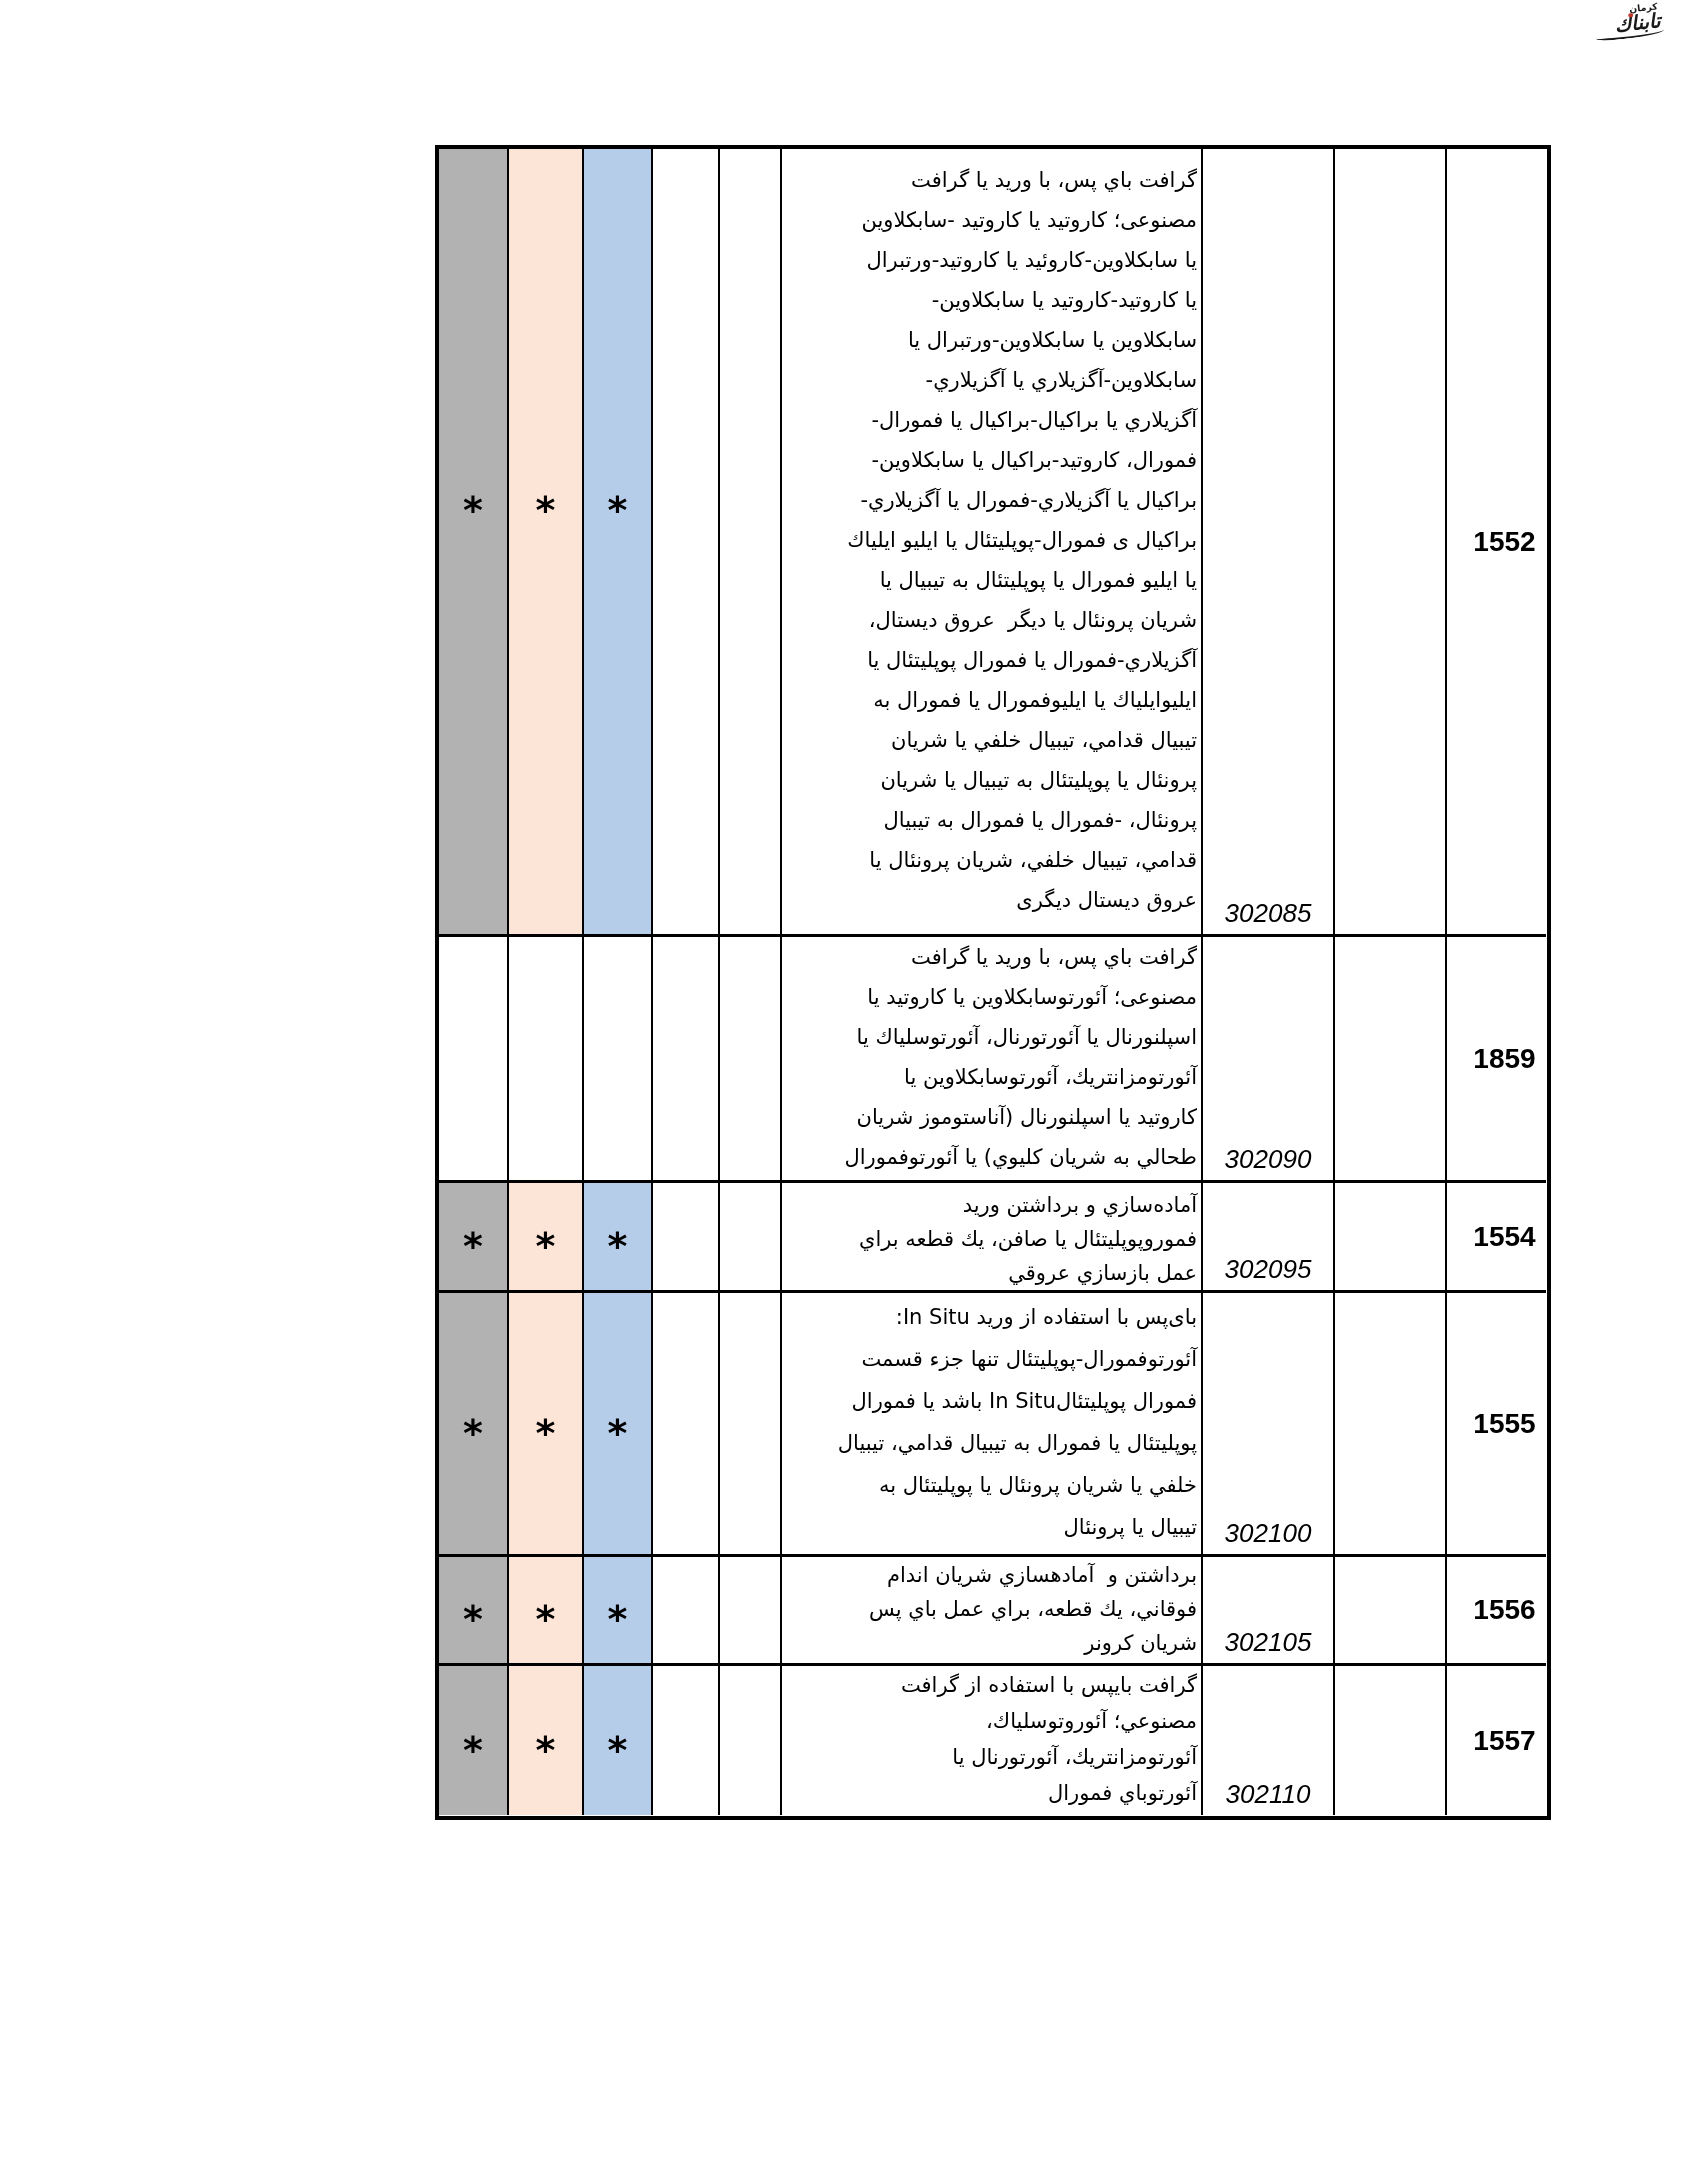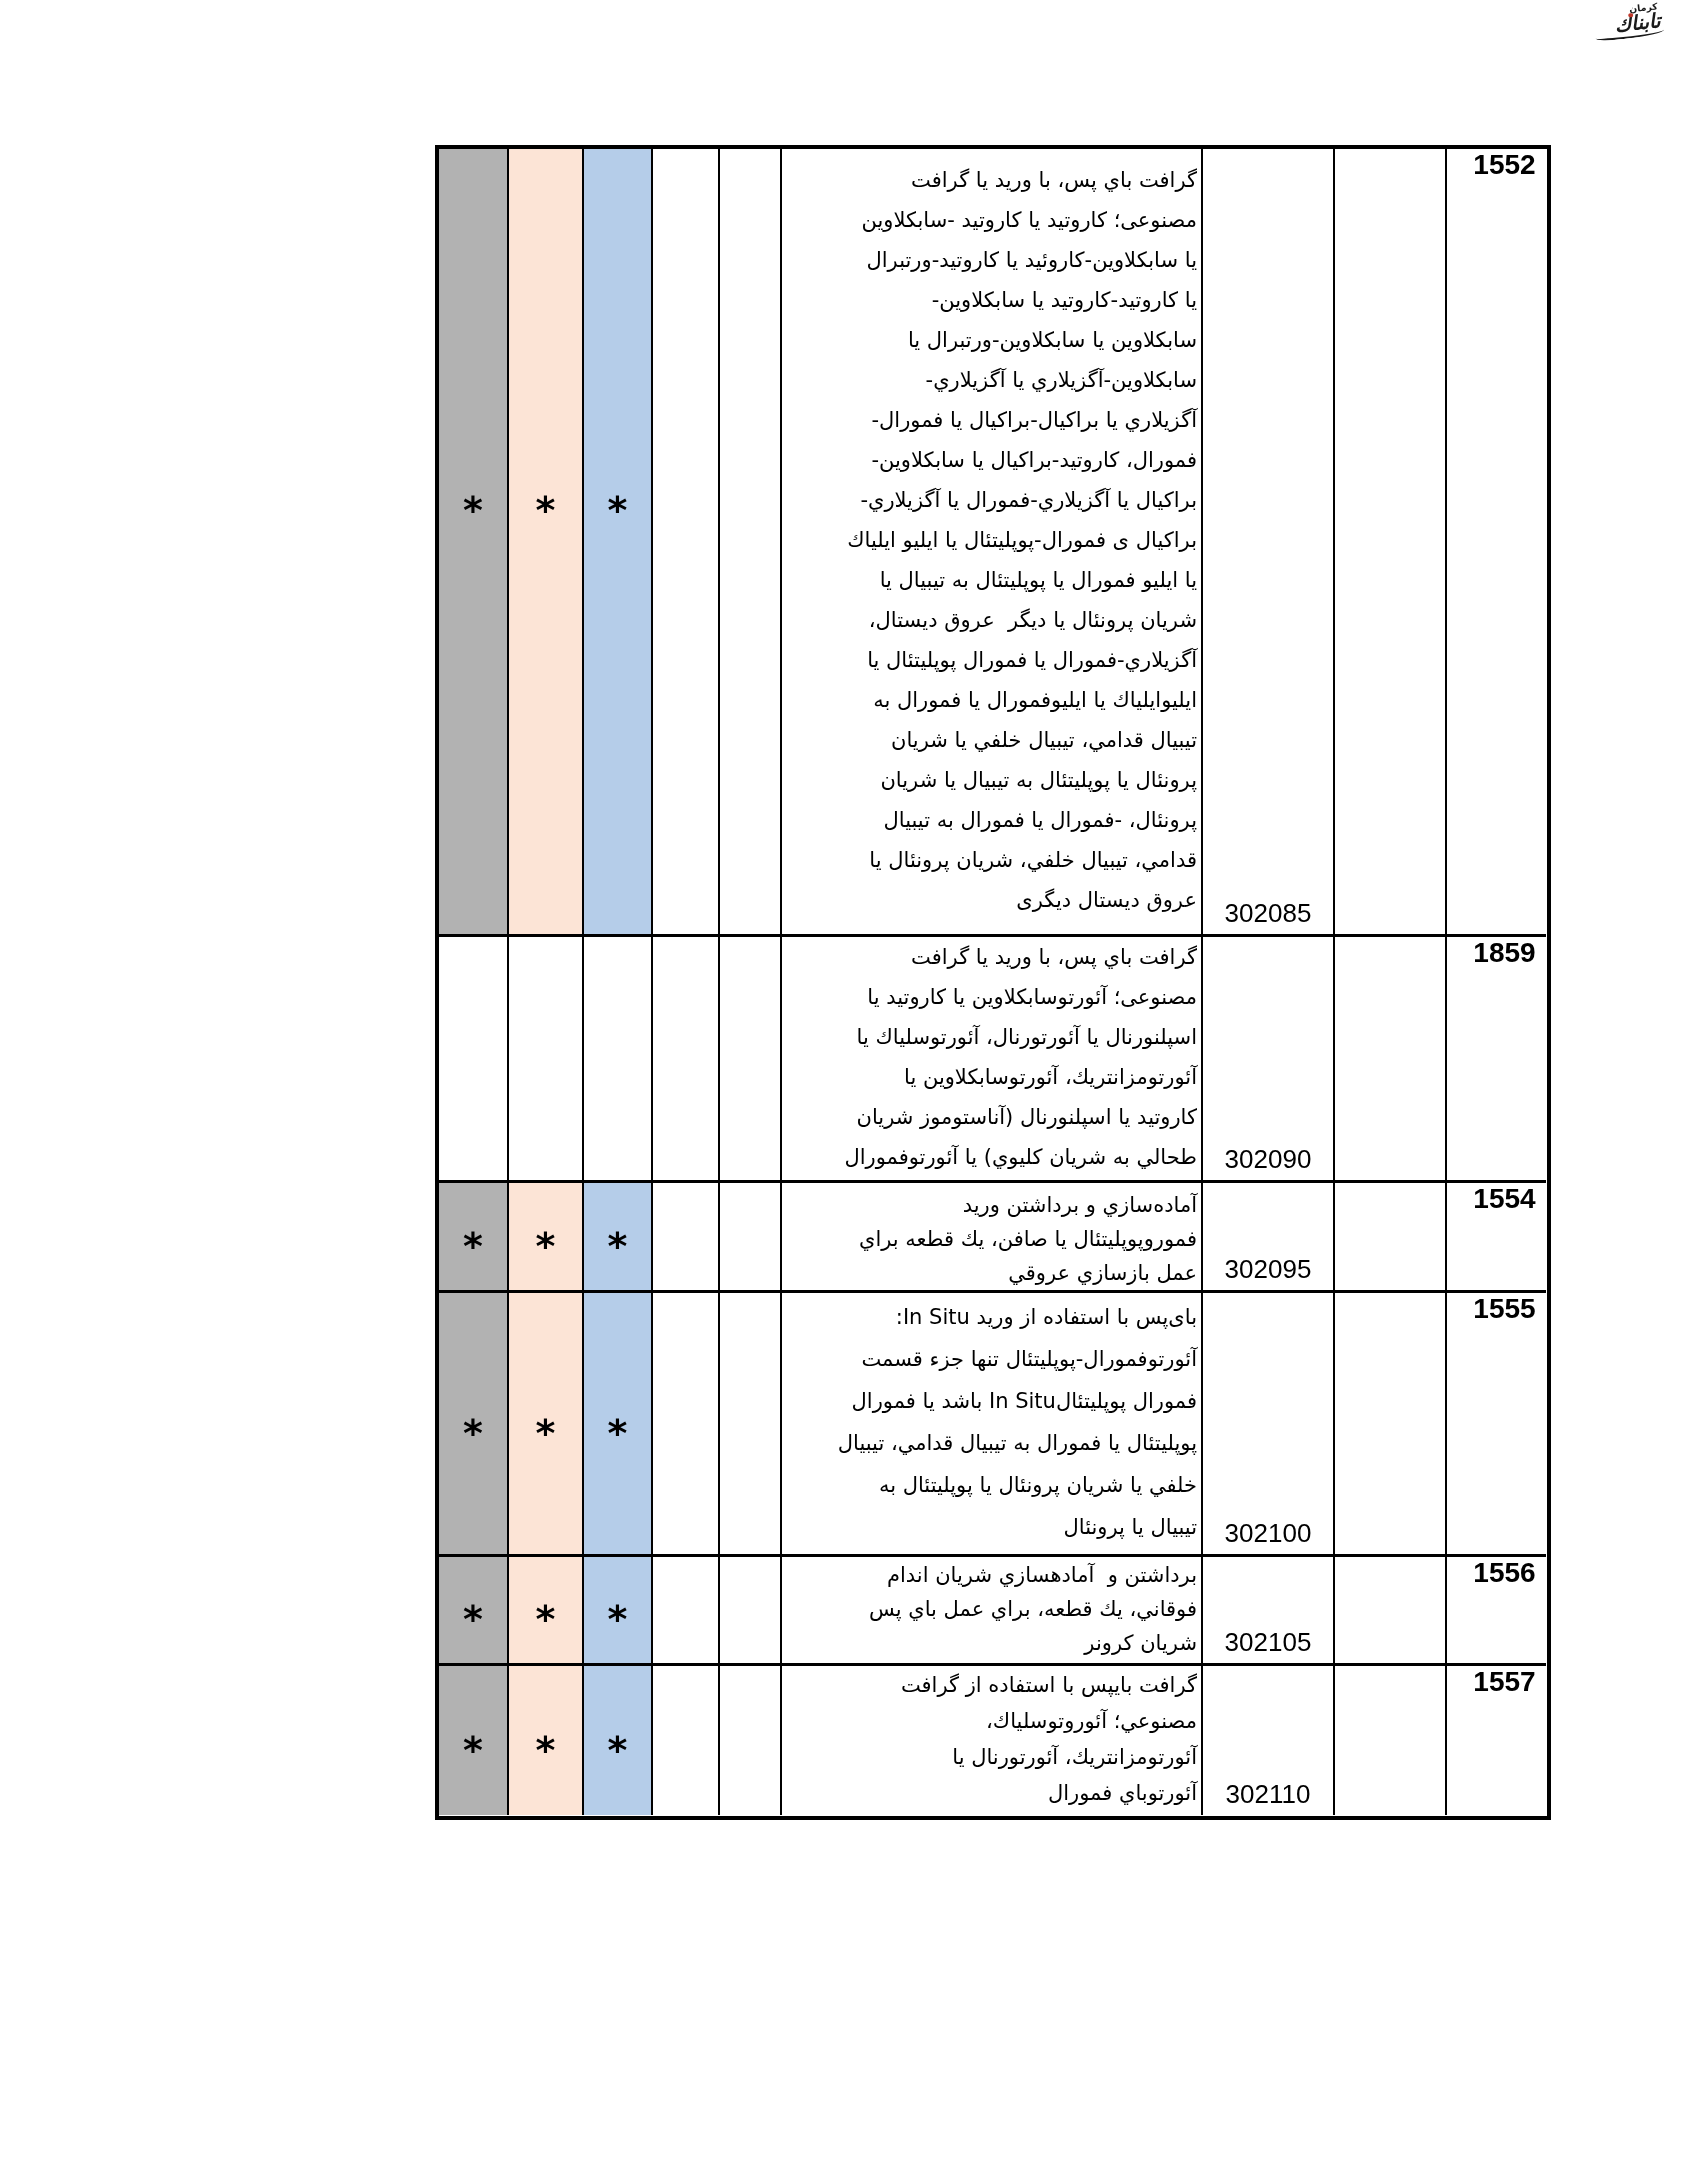--- a/index.html
+++ b/index.html
@@ -87,29 +87,30 @@
   .r1 .desc span{line-height:40px;}
   .r2 .desc span{line-height:34px;margin-top:8px;}
   .r3 .desc span{line-height:42px;}
   .r4 .desc span{line-height:34px;}
   .r5 .desc span{line-height:36px;}
 
   
   .code{
     align-items:flex-end;justify-content:center;
     padding-bottom:5.3px;
+    font-style:italic;
   }
   .code span{
     font-family:"Liberation Sans",sans-serif;
     font-size:26px;color:#000;line-height:1.15;
   }
 
   
   .num{
-    align-items:flex-start;justify-content:center;padding-left:16px;
+    align-items:center;justify-content:center;padding-left:16px;
   }
   .num span{
     font-family:"Liberation Sans",sans-serif;
     font-size:28px;font-weight:bold;color:#000;
   }
 </style>
 </head>
 <body>
 
 <div class="logo">

